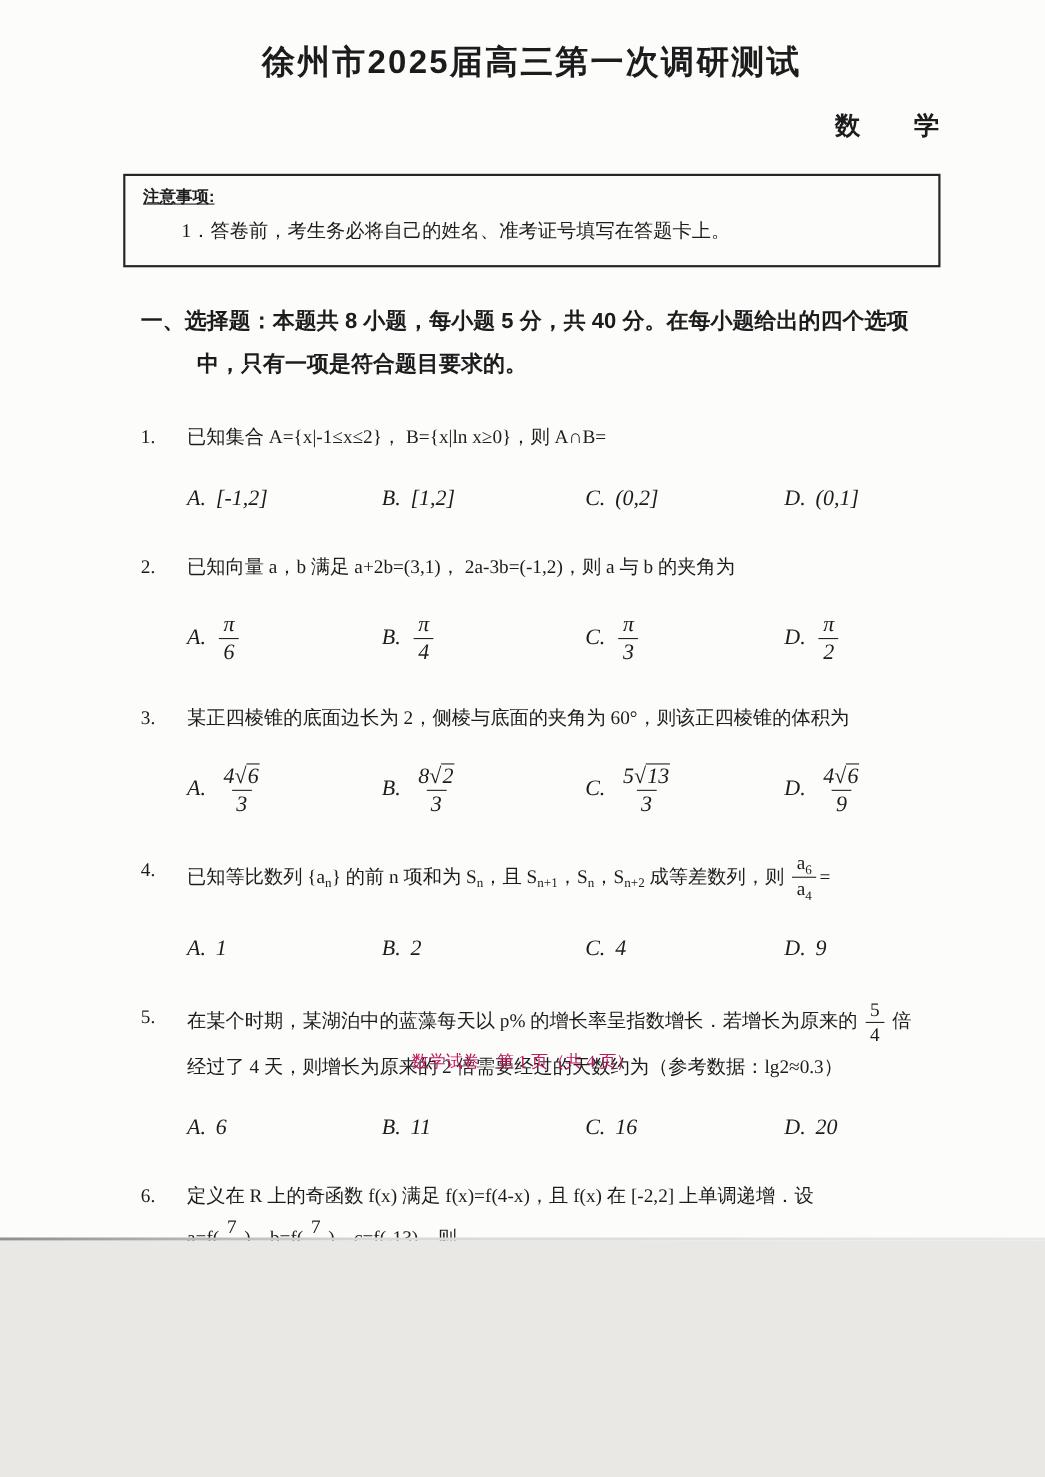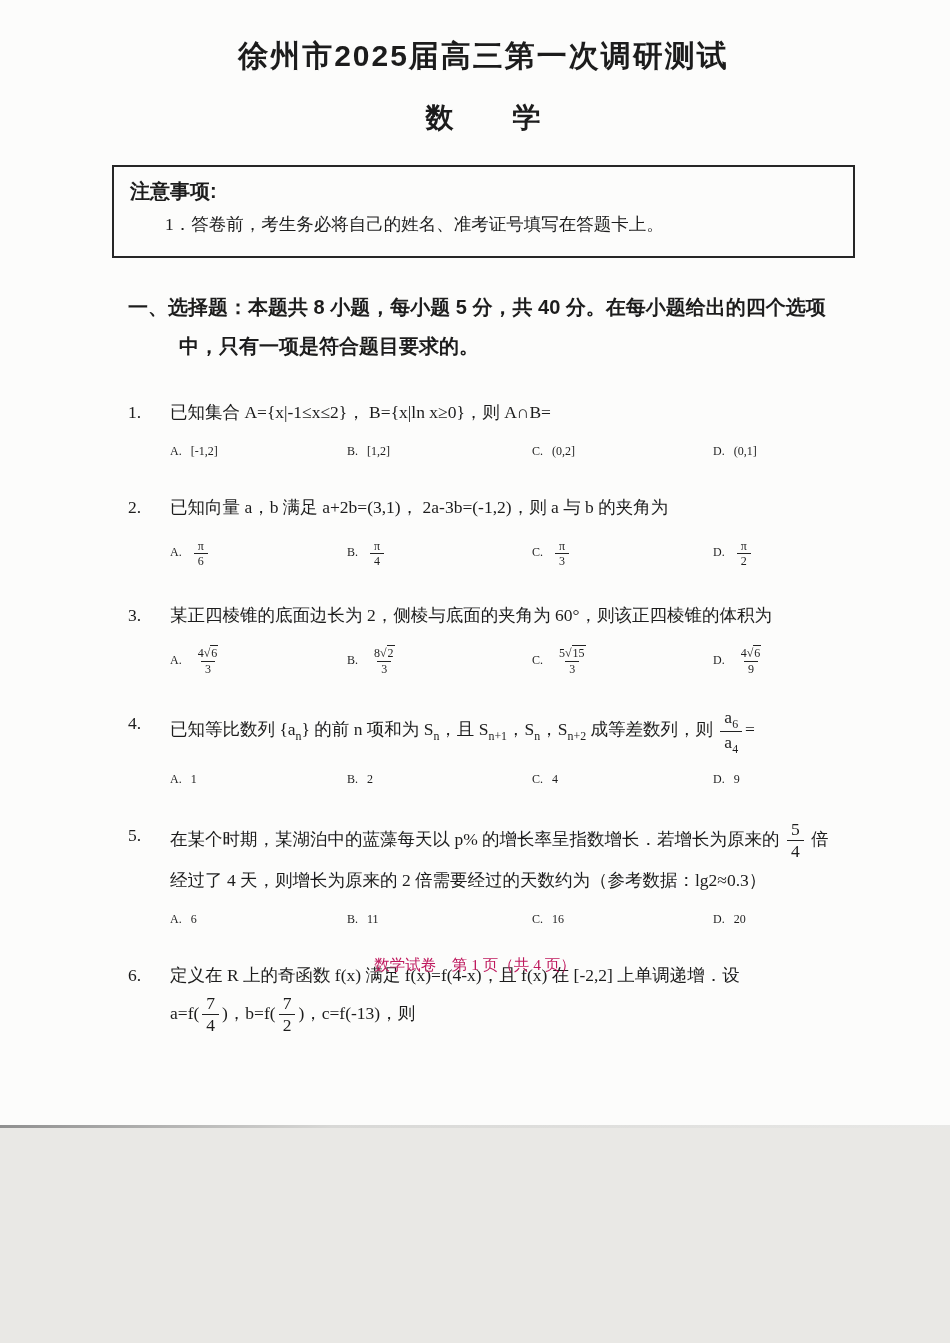--- a/index.html
+++ b/index.html
@@ -17,52 +17,52 @@
   .page::after{
     content:"";position:absolute;left:0;right:0;bottom:0;height:3px;
     background:linear-gradient(90deg,#8f8f8f,#d8d8d6 35%,#e8e8e6);
   }
   .doc-title{
     margin:0;text-align:center;
     font-family:"Liberation Sans","DejaVu Sans",sans-serif;
     font-weight:bold;font-size:30px;letter-spacing:2px;
   }
   .subject-title{
-    margin:22px 0 0 0;text-align:center;
-    font-family:"Liberation Sans","DejaVu Sans",sans-serif;
-    font-weight:bold;font-size:28px;letter-spacing:1px;
+    margin:22px 0 0 0;text-align:right;
+    font-family:"Liberation Sans","DejaVu Sans",sans-serif;
+    font-weight:bold;font-size:23px;letter-spacing:1px;
   }
   .notice-box{
     margin-top:28px;
     border:2px solid #262626;
     padding:8px 18px 16px 16px;
     font-size:17.5px;line-height:1.78;
   }
   .notice-heading{
     font-family:"Liberation Sans","DejaVu Sans",sans-serif;
-    font-weight:bold;font-size:20px;line-height:1.6;
+    font-weight:bold;font-size:15px;line-height:1.6;text-decoration:underline;
   }
   .notice-item{margin:2px 0 0 0;text-indent:2em;}
   .section-heading{
     font-family:"Liberation Sans","DejaVu Sans",sans-serif;
     font-weight:bold;font-size:20px;line-height:1.95;
     margin:30px 0 0 16px;
     padding-left:2.55em;text-indent:-2.55em;
   }
   .questions{margin-left:16px;}
   .question{margin-top:29px;}
   .q-row{display:flex;align-items:flex-start;font-size:17.5px;}
   .q-num{flex:0 0 42px;line-height:1.95;}
   .q-stem{flex:1;line-height:1.95;}
   .q-options{
     display:grid;
     grid-template-columns:177px 185px 181px 1fr;
     align-items:center;
-    margin:13px 0 0 42px;
-    font-size:12px;line-height:1.6;
+    margin:23px 0 0 42px;
+    font-size:20px;line-height:1.6;font-style:italic;
   }
   .q-option{white-space:nowrap;}
   .opt-label{margin-right:9px;}
   sub{font-size:0.68em;}
   .frac{
     display:inline-flex;flex-direction:column;align-items:center;
     vertical-align:middle;margin:1px 3px;line-height:1.2;
     text-indent:0;
   }
   .fnum{display:block;padding:0 4px;}
@@ -136,21 +136,21 @@
       <div class="q-options">
         <span class="q-option"><span class="opt-label">A.</span><span class="opt-text"><span class="frac">
                 <span class="fnum">4<span class="rad">√<span class="radi">6</span></span></span>
                 <span class="fden">3</span>
               </span></span></span>
         <span class="q-option"><span class="opt-label">B.</span><span class="opt-text"><span class="frac">
                 <span class="fnum">8<span class="rad">√<span class="radi">2</span></span></span>
                 <span class="fden">3</span>
               </span></span></span>
         <span class="q-option"><span class="opt-label">C.</span><span class="opt-text"><span class="frac">
-                <span class="fnum">5<span class="rad">√<span class="radi">15</span></span></span>
+                <span class="fnum">5<span class="rad">√<span class="radi">13</span></span></span>
                 <span class="fden">3</span>
               </span></span></span>
         <span class="q-option"><span class="opt-label">D.</span><span class="opt-text"><span class="frac">
                 <span class="fnum">4<span class="rad">√<span class="radi">6</span></span></span>
                 <span class="fden">9</span>
               </span></span></span>
       </div>
     </div>
 
     <div class="question">

